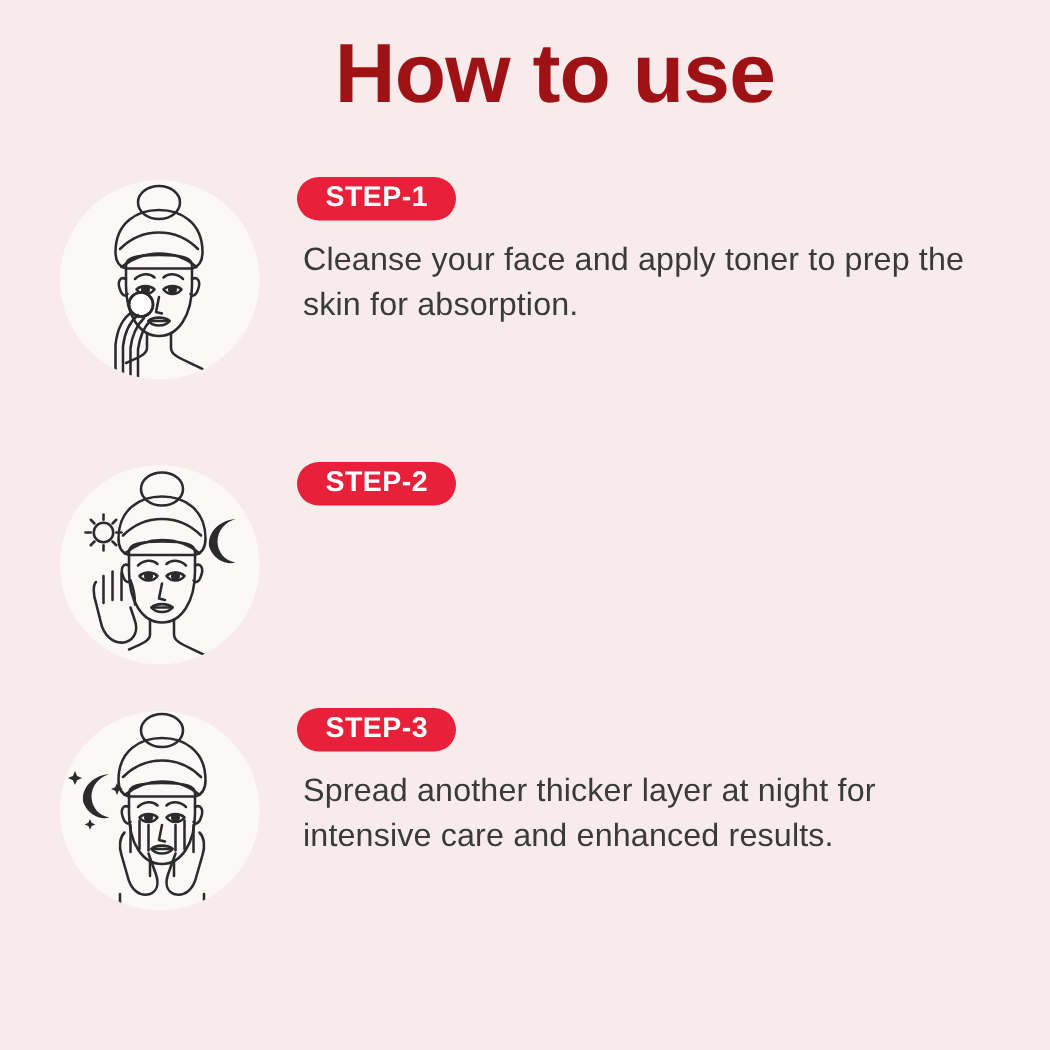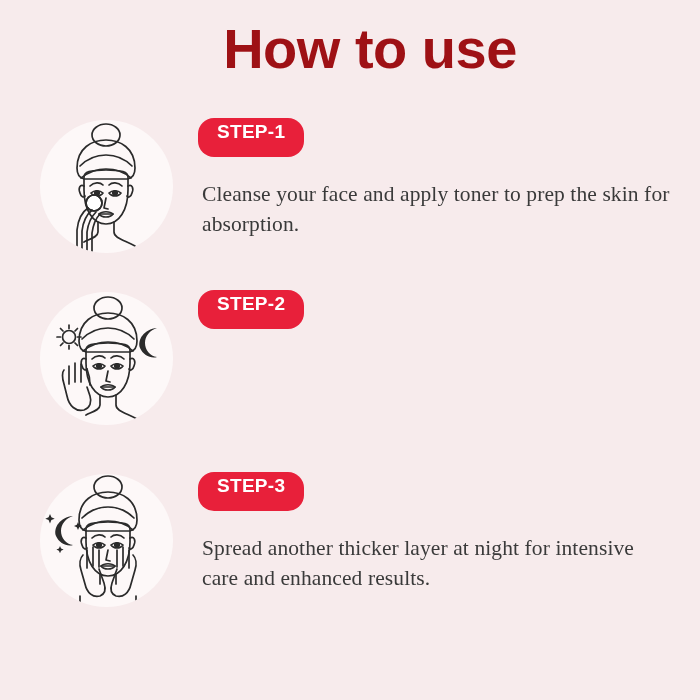--- a/index.html
+++ b/index.html
@@ -27,21 +27,21 @@
     line-height: 1.1;
     padding-left: 20px;
   }
   .step-row {
     position: absolute;
     left: 0;
     width: 700px;
     height: 145px;
   }
   .step-row.row-1 { top: 118px; }
-  .step-row.row-2 { top: 290px; }
+  .step-row.row-2 { top: 308px; }
   .step-row.row-3 { top: 472px; }
 
   .icon-circle {
     position: absolute;
     left: 40px;
     top: 2px;
     width: 133px;
     height: 133px;
     border-radius: 50%;
     background: #fdf8f8;
@@ -55,33 +55,32 @@
     top: 0;
     width: 480px;
   }
   .step-badge {
     display: inline-block;
     background: #e8203a;
     color: #ffffff;
     font-size: 19px;
     font-weight: bold;
     letter-spacing: 0.3px;
-    padding: 4px 19px 15px 19px;
+    padding: 4px 19px 5px 19px;
     border-radius: 16px;
     line-height: 1.05;
   }
   .step-desc {
-    margin-top: 22px;
+    margin-top: 11px;
     margin-left: 4px;
     font-size: 21.5px;
     color: #3a3a3a;
     line-height: 1.42;
     letter-spacing: 0.1px;
     max-width: 470px;
-    font-family: Liberation Serif, serif;
   }
 </style>
 </head>
 <body>
 
 <div id="page-title">How to use</div>
 
 <div class="step-row row-1">
 
   <div class="icon-circle">

